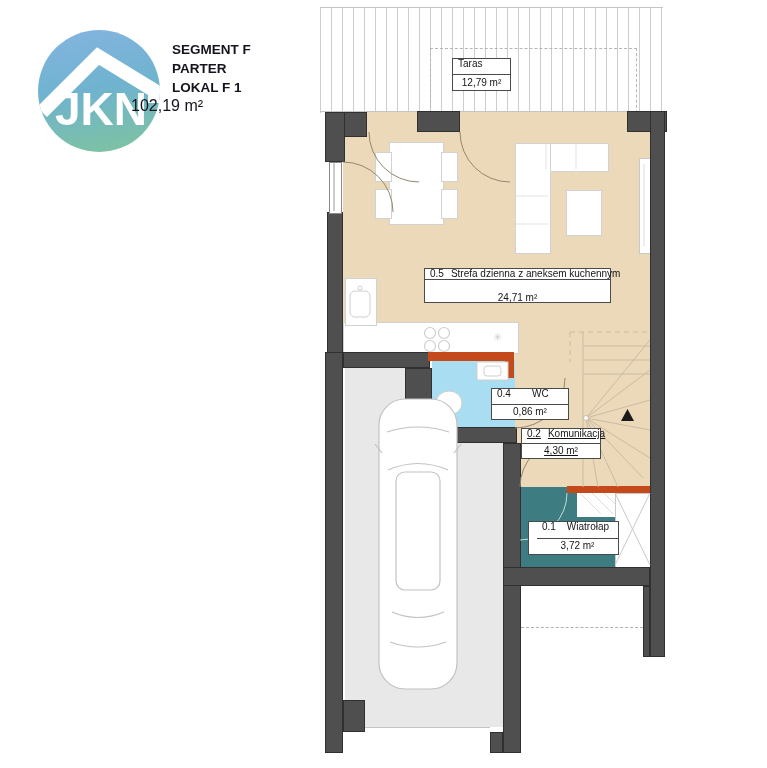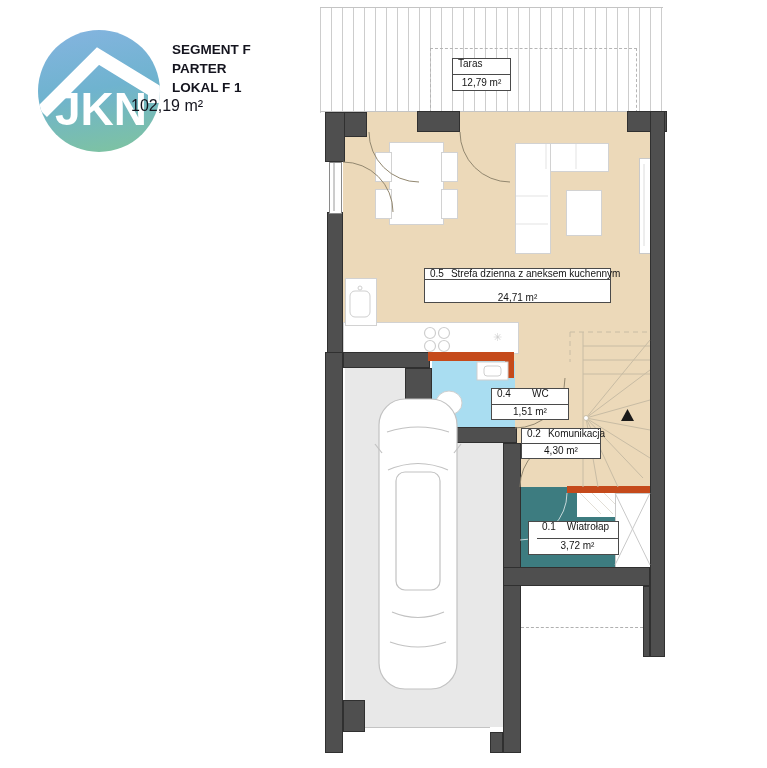--- a/index.html
+++ b/index.html
@@ -191,25 +191,25 @@
         <span>24,71 m²</span>
       </div>
   </div>
 
   <div class="abs rlabel" style="left:455px;top:388px;width:76px;height:30px;margin-left:36px;">
     <div class="r1">
         <span>0.4</span>
         <span class="nm">WC</span>
       </div>
     <div class="r2">
-        <span>1,51 m²</span>
-      </div>
-  </div>
-
-  <div class="abs rlabel" style="left:521px;top:428px;width:78px;height:29px;">
+        <span>0,86 m²</span>
+      </div>
+  </div>
+
+  <div class="abs rlabel" style="left:521px;top:428px;width:78px;height:29px;text-decoration:underline;">
     <div class="r1">
         <span>0.2</span>
         <span class="nm">Komunikacja</span>
       </div>
     <div class="r2">
         <span>4,30 m²</span>
       </div>
   </div>
 
 

